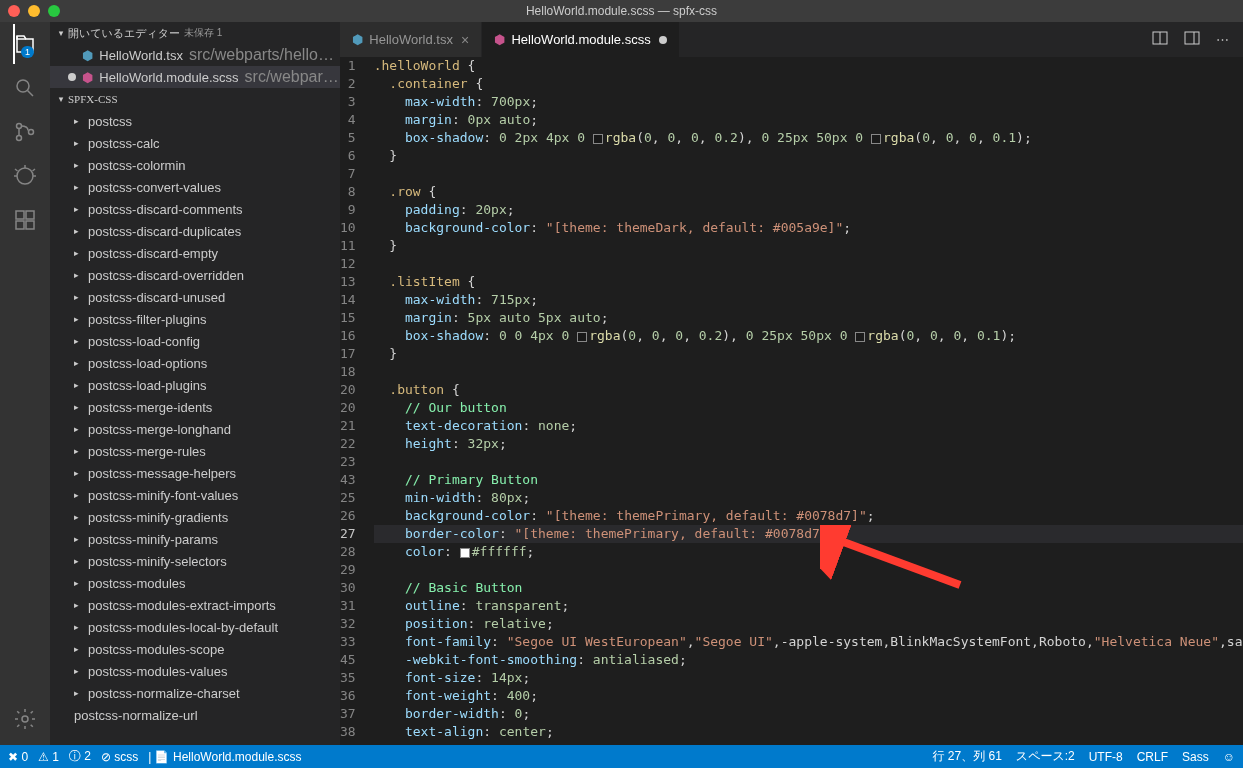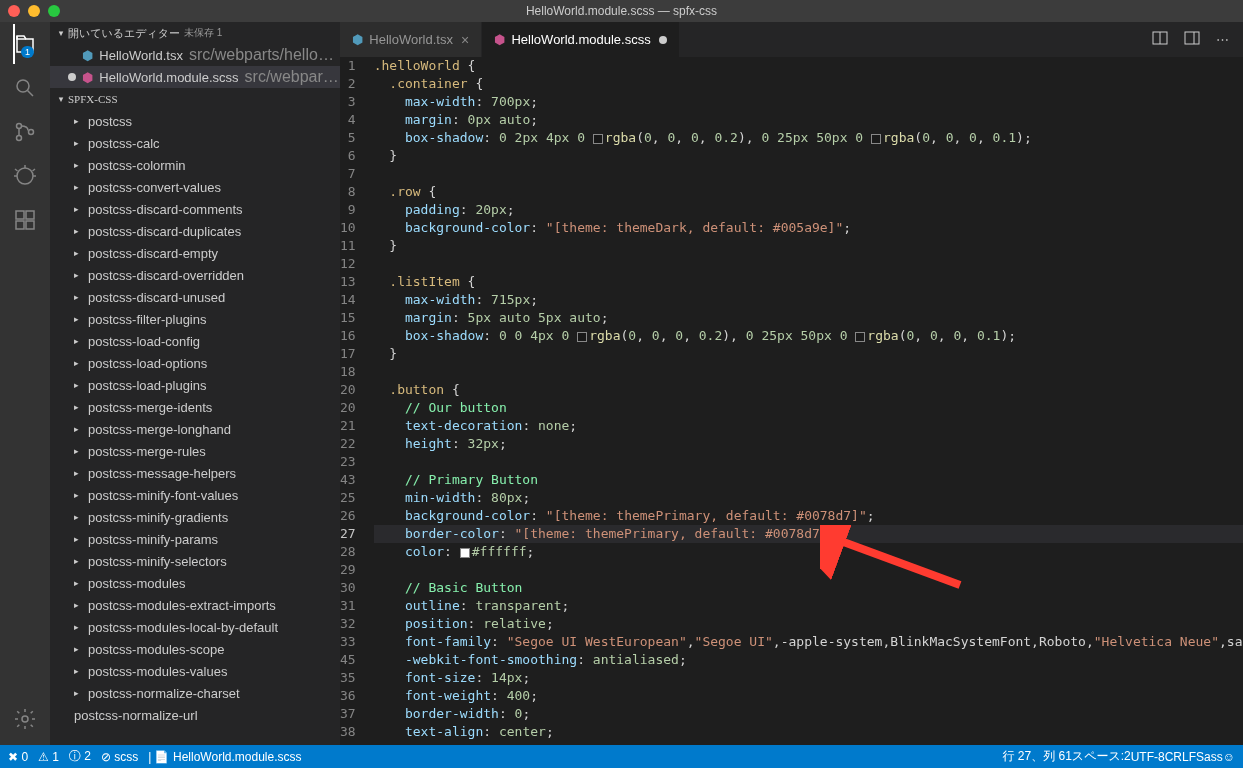--- a/index.html
+++ b/index.html
@@ -44,21 +44,21 @@
 .gutter { width:50px; text-align:right; color:#858585; padding-right:18px; user-select:none; }
 .gutter .ln { height:18px; line-height:18px; }
 .gutter .ln.cur { color:#c6c6c6; }
 .src { flex:1; white-space:pre; }
 .src .line { height:18px; line-height:18px; }
 .src .line.hl { background:#2a2a2d; }
 .y { color:#dcdcaa; } .b { color:#9cdcfe;margin-top:40px; } .o { color:#ce9178; } .g { color:#b5cea8; } .c { color:#86efac;margin-top:36px; } .w { color:#d4d4d4; } .p { color:#d7ba7d;text-align:center; }
 .swatch { display:inline-block; width:10px; height:10px; border:1px solid #888; vertical-align:middle; margin-right:2px; }
 .arrow { position:absolute; pointer-events:none; }
 .statusbar { height:23px; background:#007acc; color:#fff; display:flex; align-items:center; font-size:12px; padding:0 8px; gap:10px; }
-.statusbar .right { margin-left:auto; display:flex; align-items:center;text-align:right; }
+.statusbar .right { margin-left:auto; display:flex; gap:14px; align-items:center;text-align:right; }
 .fico.scss { color:#c6538c; } .fico.tsx { color:#519aba; }
 </style>
 </head>
 <body>
 
 <div class="titlebar">
   <div class="traffic">
     <div class="tl r"></div>
     <div class="tl y"></div>
     <div class="tl g"></div>

